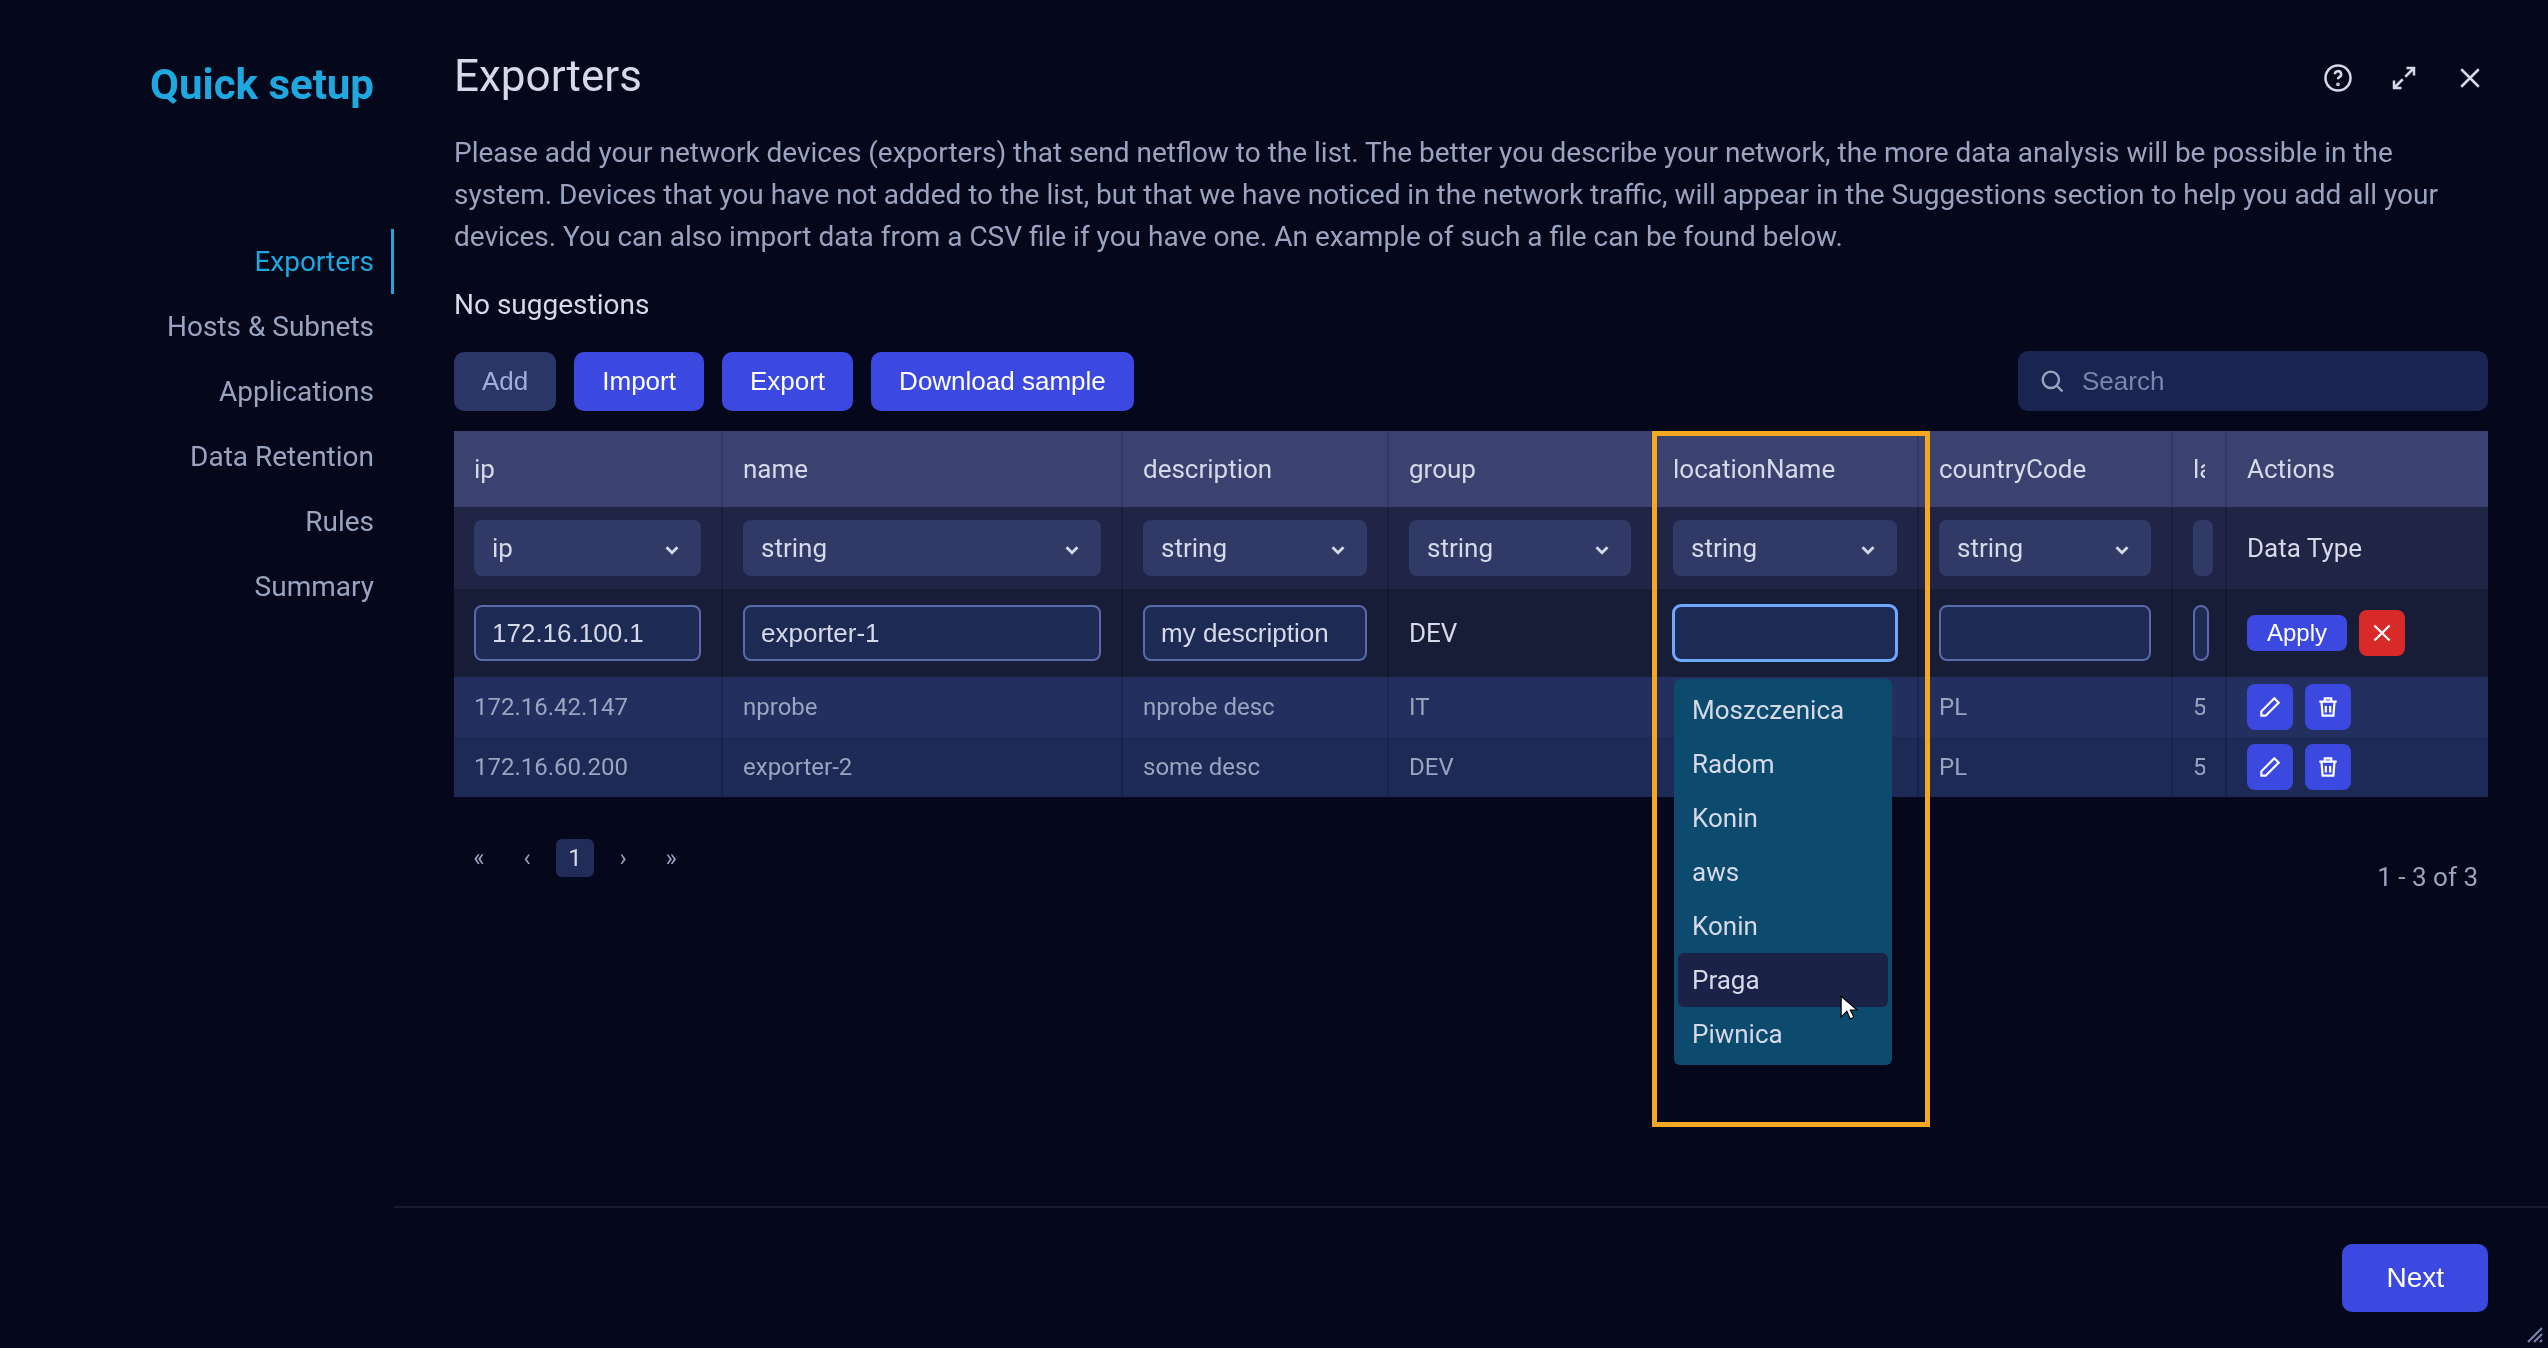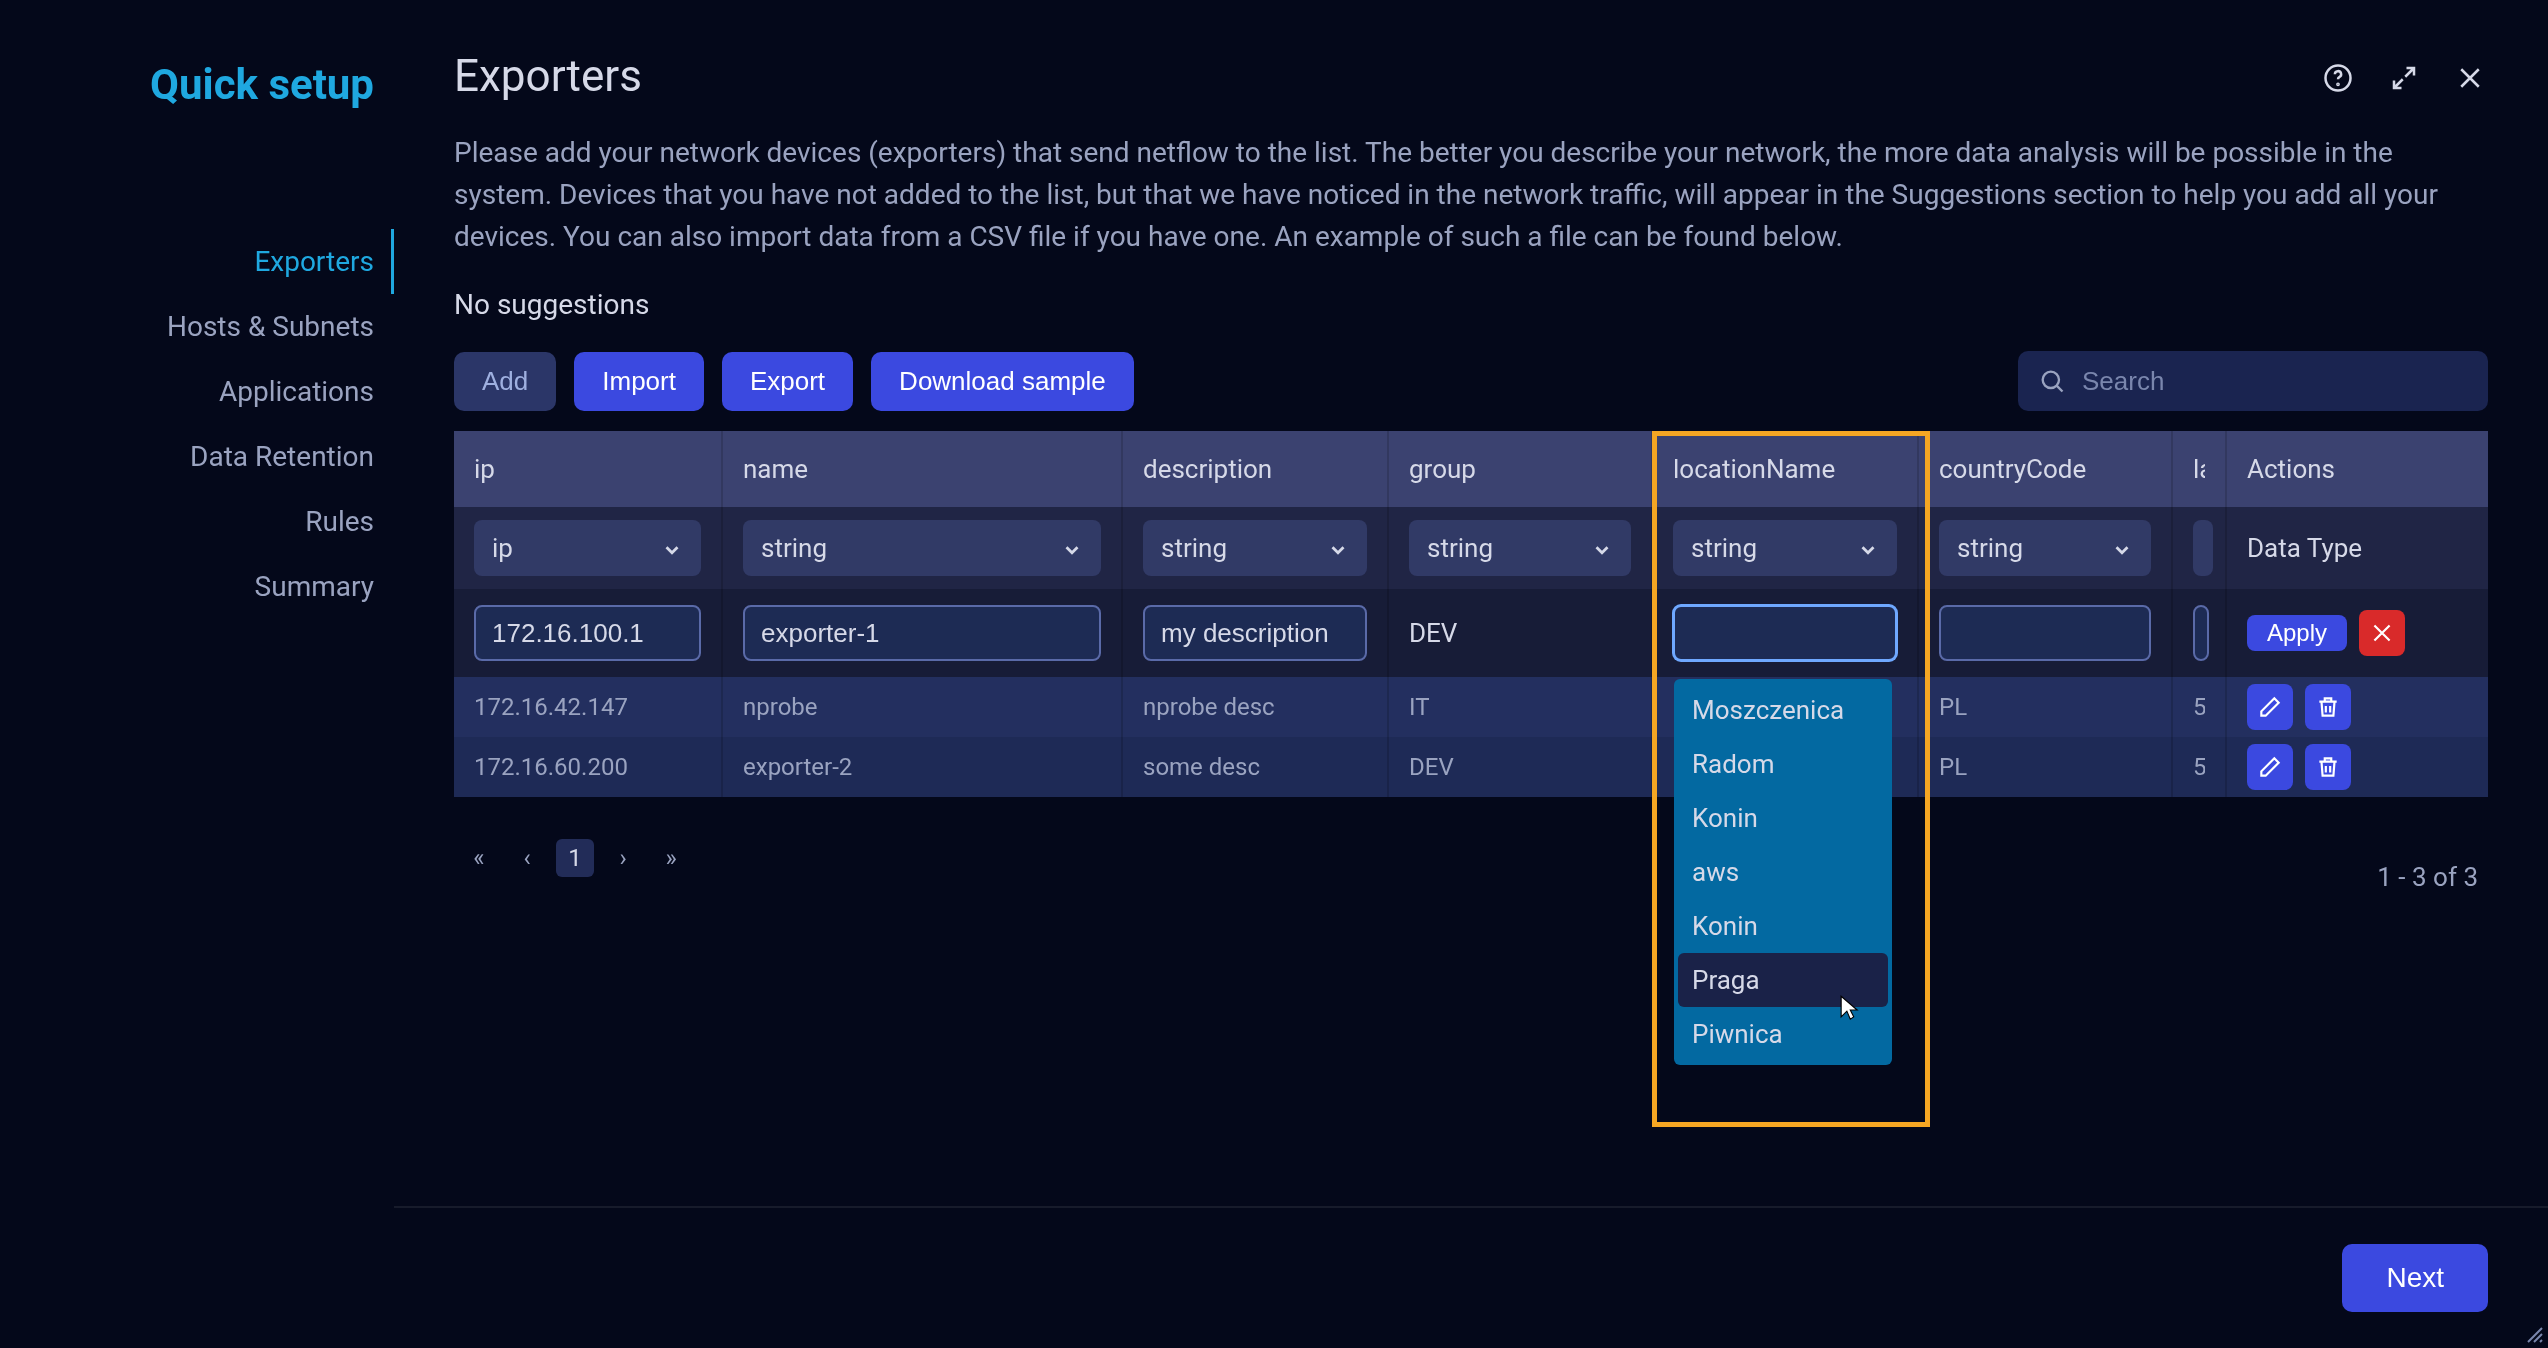--- a/index.html
+++ b/index.html
@@ -224,21 +224,21 @@
   .highlight-box {
     position: absolute;
     border: 5px solid var(--highlight);
     pointer-events: none;
     z-index: 50;
   }
 
   
   .dropdown {
     position: absolute;
-    background: #0369a1;
+    background: #0c4a6e;
     border-radius: 6px;
     padding: 4px;
     z-index: 40;
     width: 218px;
   }
   .dropdown-item {
     padding: 12px 14px;
     font-size: 26px;
     color: var(--text-main);
     border-radius: 6px;

